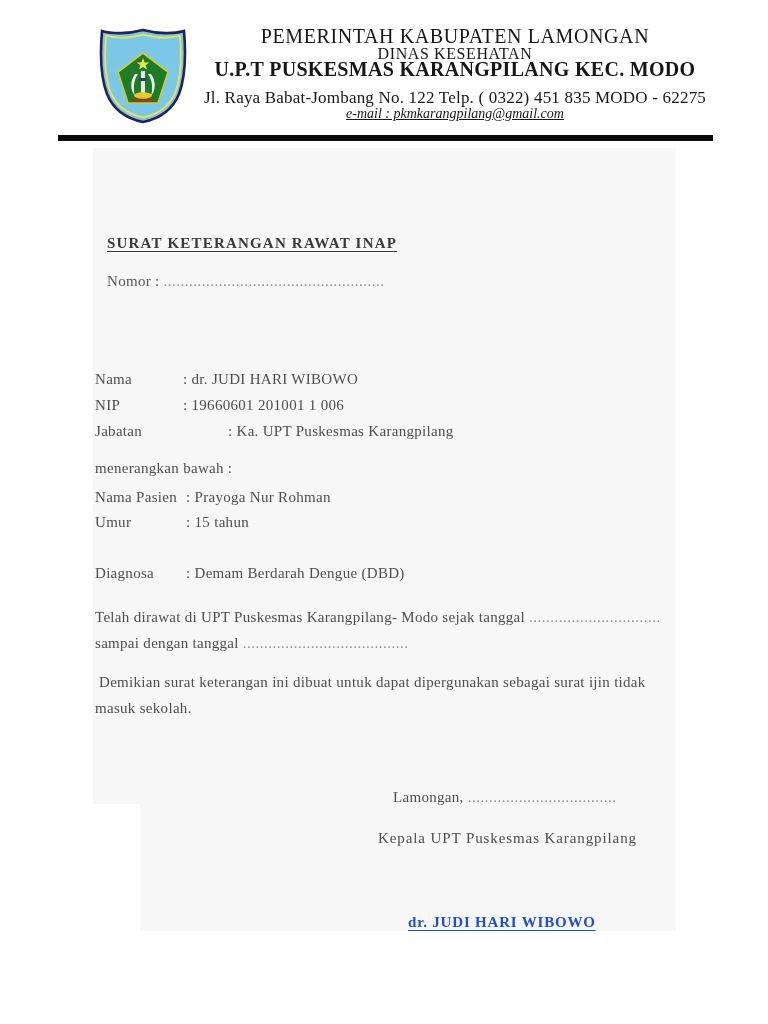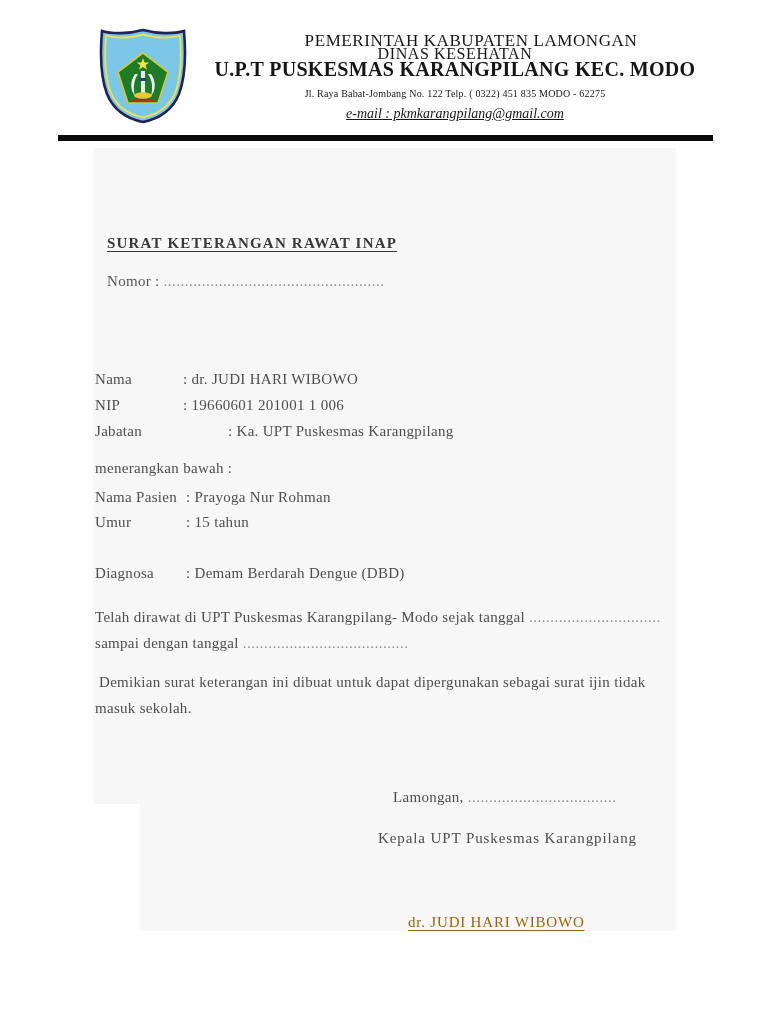--- a/index.html
+++ b/index.html
@@ -6,24 +6,24 @@
   .page {
     position:relative; width:768px; height:1024px; background:#ffffff;
     font-family:"Liberation Serif","DejaVu Serif",serif; overflow:hidden;
   }
   .abs { position:absolute; }
   
   .hdr-line {
     position:absolute; left:185px; width:540px; text-align:center;
     color:#161616; white-space:nowrap;
   }
-  .hdr-1 { top:31px;  font-size:17px; letter-spacing:0.6px;margin-left:16px; }
+  .hdr-1 { top:25px;  font-size:20px; letter-spacing:0.6px; }
   .hdr-2 { top:45px;  font-size:16px; letter-spacing:0.6px; }
   .hdr-3 { top:58px;  font-size:20px; font-weight:bold; letter-spacing:0.3px; }
-  .hdr-4 { top:88px;  font-size:10px; letter-spacing:0.2px; }
+  .hdr-4 { top:88px;  font-size:17px; letter-spacing:0.2px; }
   .hdr-5 { top:106px; font-size:14px; font-style:italic; text-decoration:underline; }
   .rule  { position:absolute; left:58px; top:135px; width:655px; height:6px; background:#0a0a0a; }
   
   .scan  { position:absolute; background:#f7f7f7; }
   .scan-top    { left:93px;  top:148px; width:583px; height:656px; }
   .scan-bottom { left:140px; top:804px; width:536px; height:127px; }
   
   .line {
     position:absolute; font-size:15px; line-height:19px; color:#4e4e4e;
     letter-spacing:0.3px; white-space:nowrap;
@@ -33,21 +33,21 @@
     top:222px; font-weight:bold; color:#3a3a3a; letter-spacing:1.2px;
     text-decoration:underline; text-underline-offset:3px;
   }
   .nomor  { top:260px; color:#565656; }
   .lbl  { display:inline-block; }
   .lbl-officer { width:88px; }
   .lbl-jabatan { width:133px; }
   .lbl-patient { width:91px; }
   .dots { color:#8f8f8f; letter-spacing:0.5px; }
   .sig-name {
-    font-weight:normal; color:#a16207; letter-spacing:0.8px;
+    font-weight:bold; color:#1d4ed8; letter-spacing:0.8px;
     text-decoration:underline; text-underline-offset:3px;
   }
 </style>
 </head>
 <body>
 
 <div class="page">
 
   <div class="abs" style="left:98px; top:26px; width:90px; height:100px;">
     <svg width="90" height="100" viewBox="0 0 90 100">

